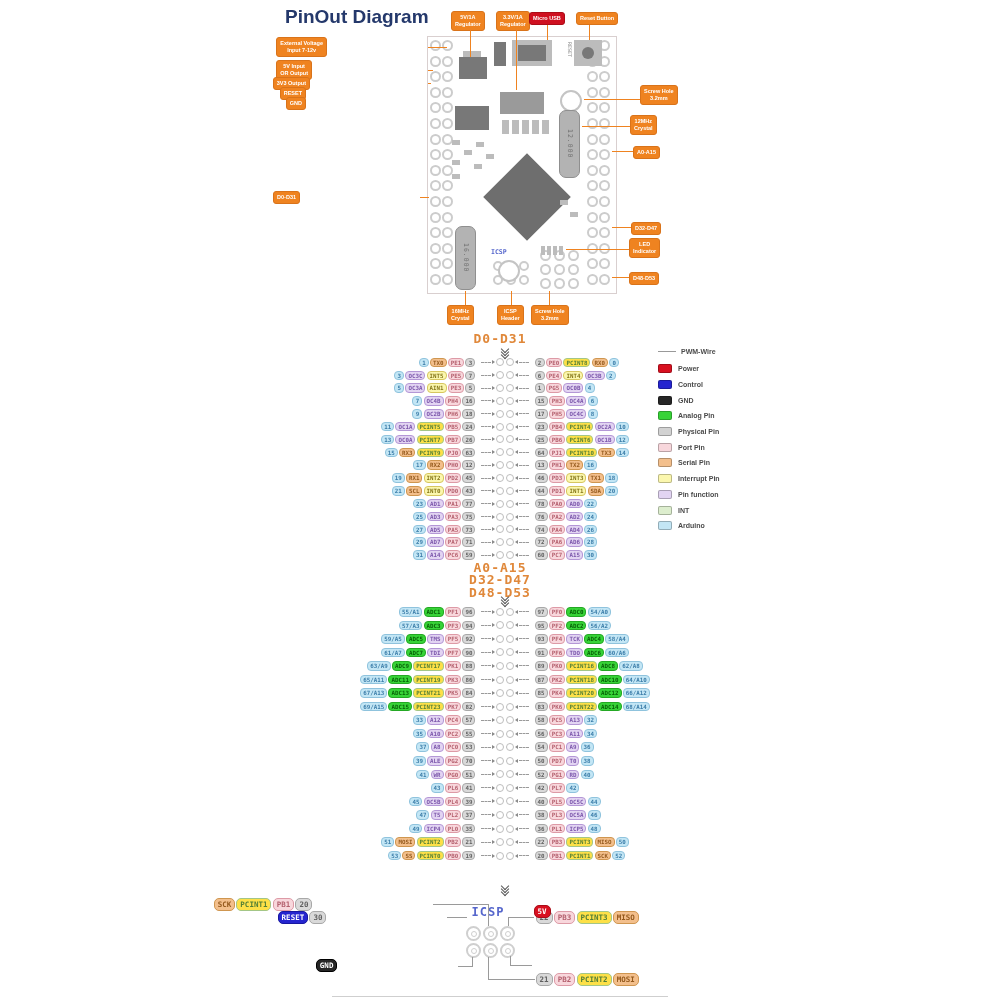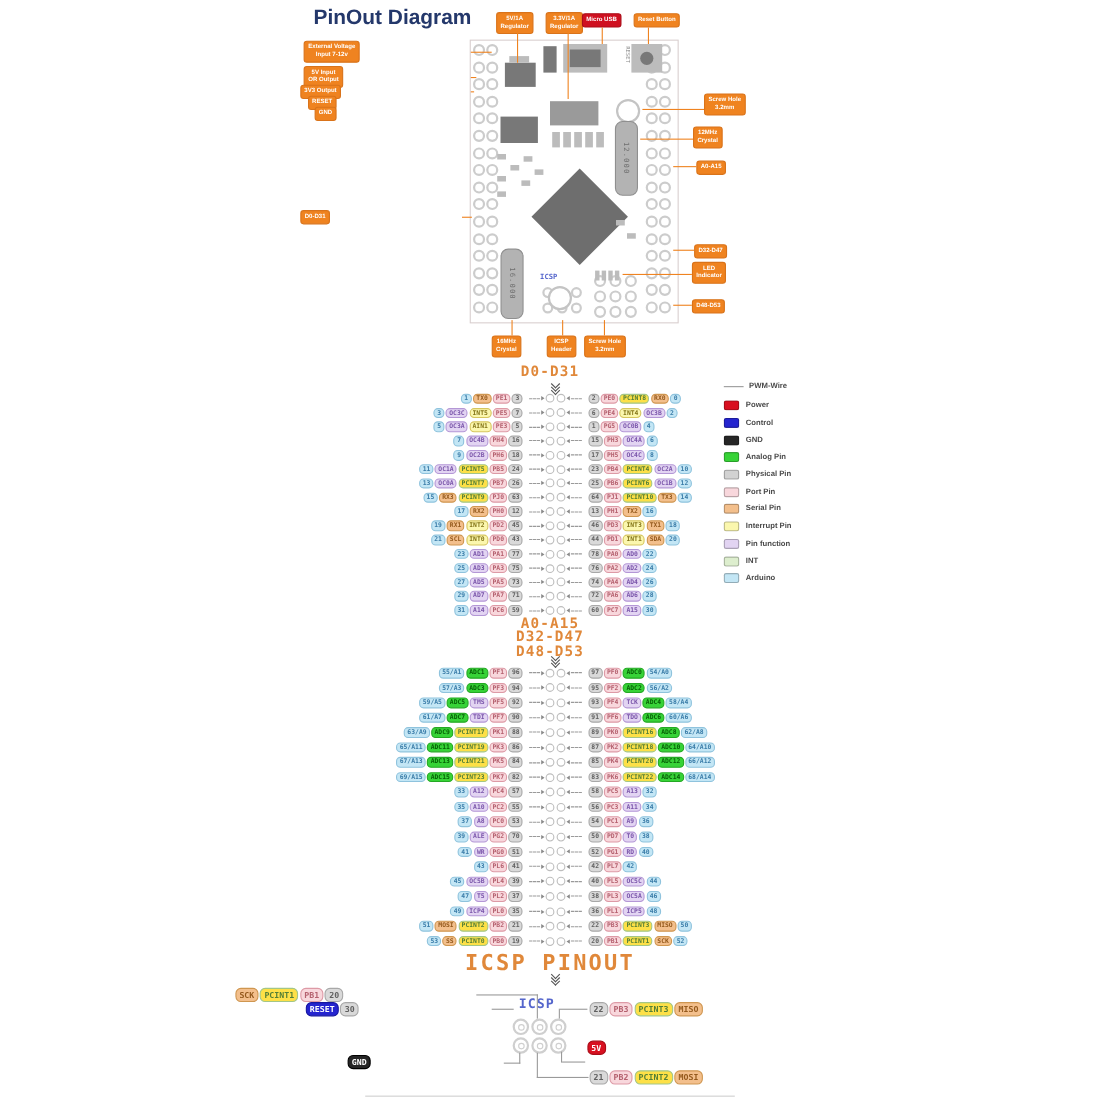--- a/index.html
+++ b/index.html
@@ -1129,21 +1129,20 @@
         <div class="pside right">
           <span class="pill ph">20</span>
           <span class="pill pp">PB1</span>
           <span class="pill in">PCINT1</span>
           <span class="pill se">SCK</span>
           <span class="pill ar">52</span>
         </div>
       </div>
     </div>
 
-  <div id="icsp-title">ICSP PINOUT</div>
   <div class="chevcol" style="top:886px;">
       <i class="chev"></i>
       <i class="chev"></i>
       <i class="chev"></i>
     </div>
 
   <div class="pgroup" style="right:567px;top:898px;">
       <span class="pill se big">SCK</span>
       <span class="pill in big">PCINT1</span>
       <span class="pill pp big">PB1</span>
@@ -1156,21 +1155,21 @@
   <div id="icsp-label">ICSP</div>
   <div class="pgroup" style="left:535px;top:911px;">
       <span class="pill ph big">22</span>
       <span class="pill pp big">PB3</span>
       <span class="pill in big">PCINT3</span>
       <span class="pill se big">MISO</span>
     </div>
   <div class="pgroup" style="right:542px;top:959px;">
       <span class="pill gd big">GND</span>
     </div>
-  <div class="pgroup" style="left:533px;top:905px;margin-top:41px;">
+  <div class="pgroup" style="left:533px;top:905px;">
       <span class="pill pw big">5V</span>
     </div>
   <div class="pgroup" style="left:535px;top:973px;">
       <span class="pill ph big">21</span>
       <span class="pill pp big">PB2</span>
       <span class="pill in big">PCINT2</span>
       <span class="pill se big">MOSI</span>
     </div>
 
   <div id="icsp-circles">

